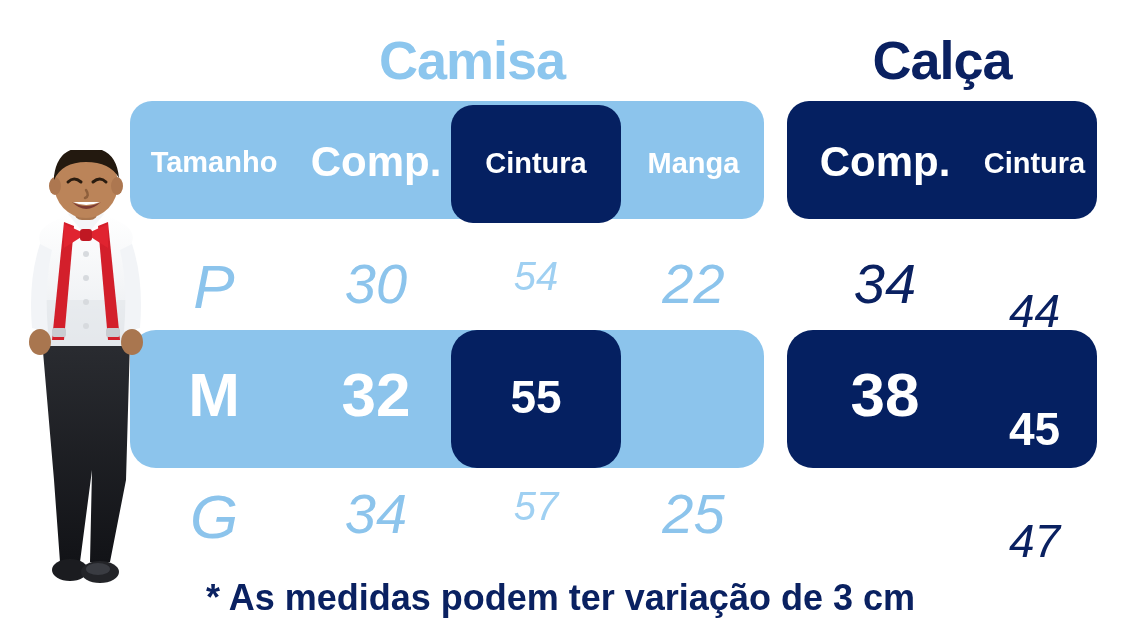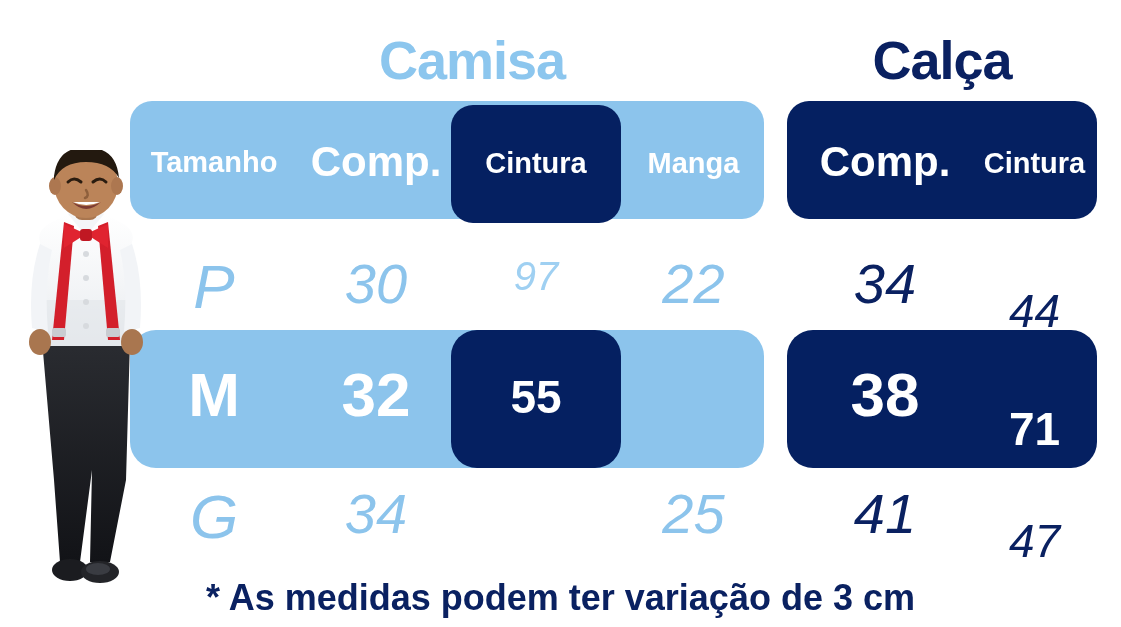--- a/index.html
+++ b/index.html
@@ -194,43 +194,43 @@
 
   <div class="hdr-label hdr-sm" id="hdr-manga">Manga</div>
 
   <div class="hdr-label hdr-lg" id="hdr-comp-calca">Comp.</div>
 
   <div class="hdr-label hdr-sm" id="hdr-cintura-calca">Cintura</div>
 
   <div class="row" id="row-p">
     <div class="cell cell-normal c-lightblue sz-xl col-tamanho rowline-normal">P</div>
     <div class="cell cell-normal c-lightblue sz-lg col-comp-c rowline-normal">30</div>
-    <div class="cell cell-normal c-lightblue-soft sz-sm col-cint-c rowline-normal">97</div>
+    <div class="cell cell-normal c-lightblue-soft sz-sm col-cint-c rowline-normal">54</div>
     <div class="cell cell-normal c-lightblue sz-lg col-manga rowline-normal">22</div>
     <div class="cell cell-normal c-navy sz-lg col-comp-p rowline-normal">34</div>
     <div class="cell cell-normal c-navy sz-md col-cint-p rowline-normal">44</div>
   </div>
 
   <div class="row" id="row-m">
     <div id="m-camisa-pill"></div>
     <div id="m-camisa-cintura-box"></div>
     <div id="m-calca-pill"></div>
 
     <div class="cell cell-strong sz-xl col-tamanho rowline-m">M</div>
     <div class="cell cell-strong sz-xl col-comp-c rowline-m">32</div>
     <div class="cell cell-strong sz-md col-cint-c" style="top:44px;">55</div>
     <div class="cell cell-strong sz-xl col-comp-p rowline-m">38</div>
-    <div class="cell cell-strong sz-md col-cint-p" style="top:44px;">71</div>
+    <div class="cell cell-strong sz-md col-cint-p" style="top:44px;">45</div>
   </div>
 
   <div class="row" id="row-g">
     <div class="cell cell-normal c-lightblue sz-xl col-tamanho rowline-normal">G</div>
     <div class="cell cell-normal c-lightblue sz-lg col-comp-c rowline-normal">34</div>
+    <div class="cell cell-normal c-lightblue-soft sz-sm col-cint-c rowline-normal">57</div>
     <div class="cell cell-normal c-lightblue sz-lg col-manga rowline-normal">25</div>
-    <div class="cell cell-normal c-navy sz-lg col-comp-p rowline-normal">41</div>
     <div class="cell cell-normal c-navy sz-md col-cint-p rowline-normal">47</div>
   </div>
 
   <div id="footnote">* As medidas podem ter variação de 3 cm</div>
 
   <div id="boy-photo">
     <svg width="170" height="440" viewBox="0 0 170 440" xmlns="http://www.w3.org/2000/svg">
       <defs>
         <linearGradient id="shirtG" x1="0" y1="0" x2="0" y2="1">
           <stop offset="0%" stop-color="#ffffff"></stop>

